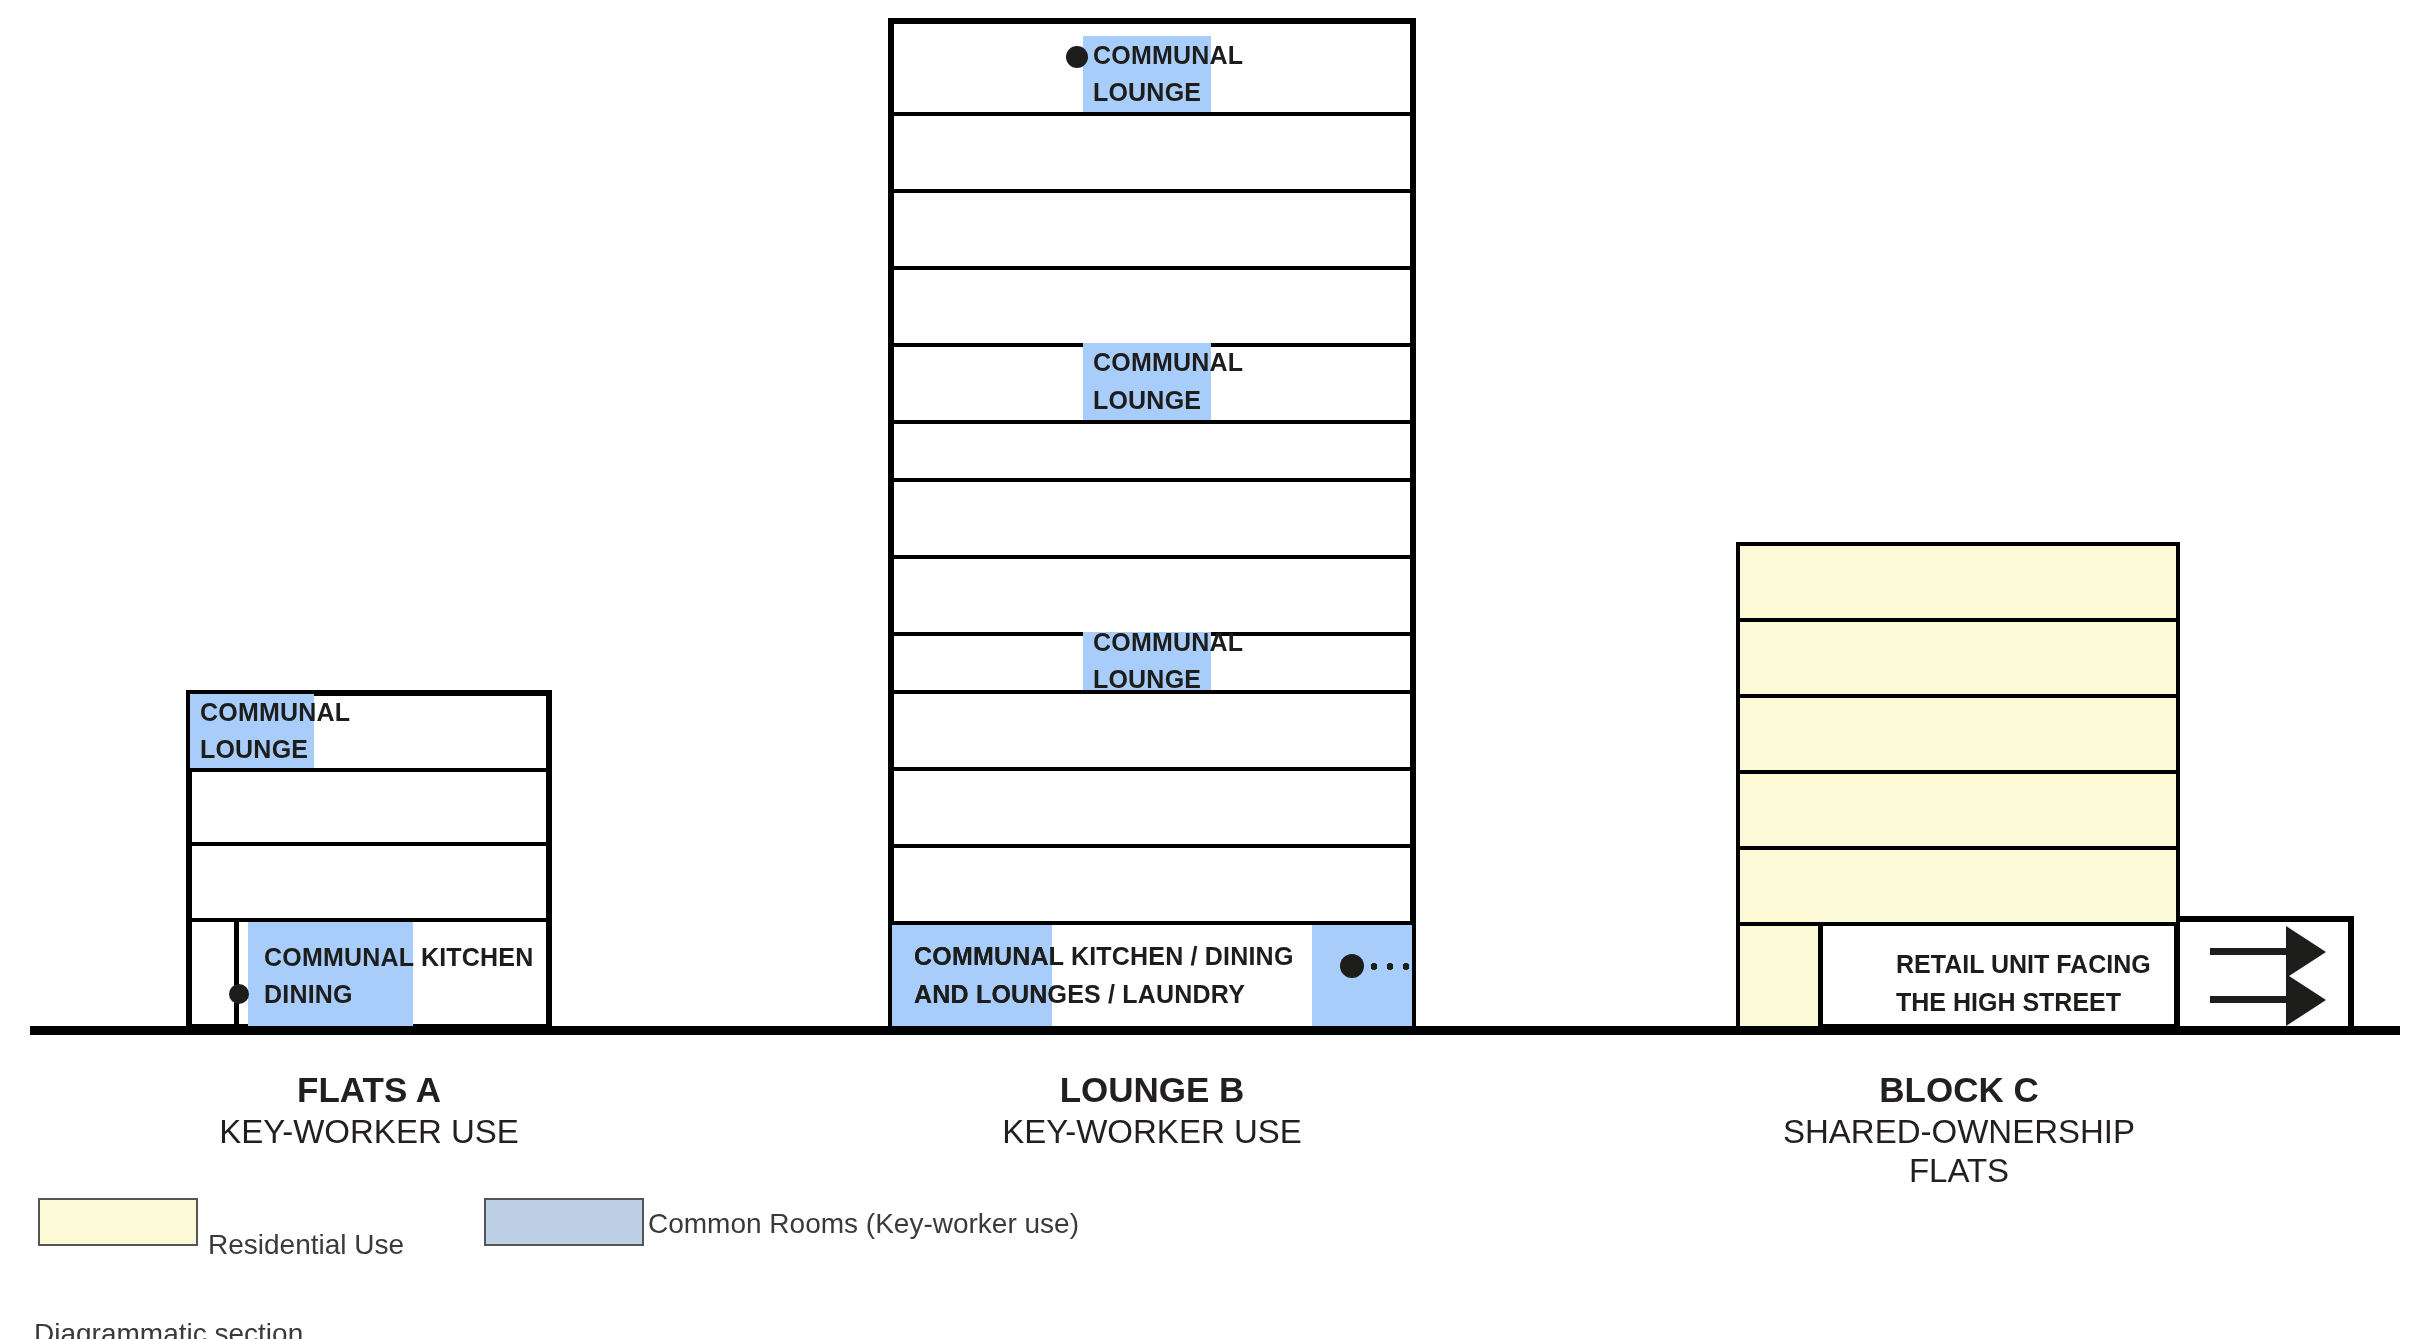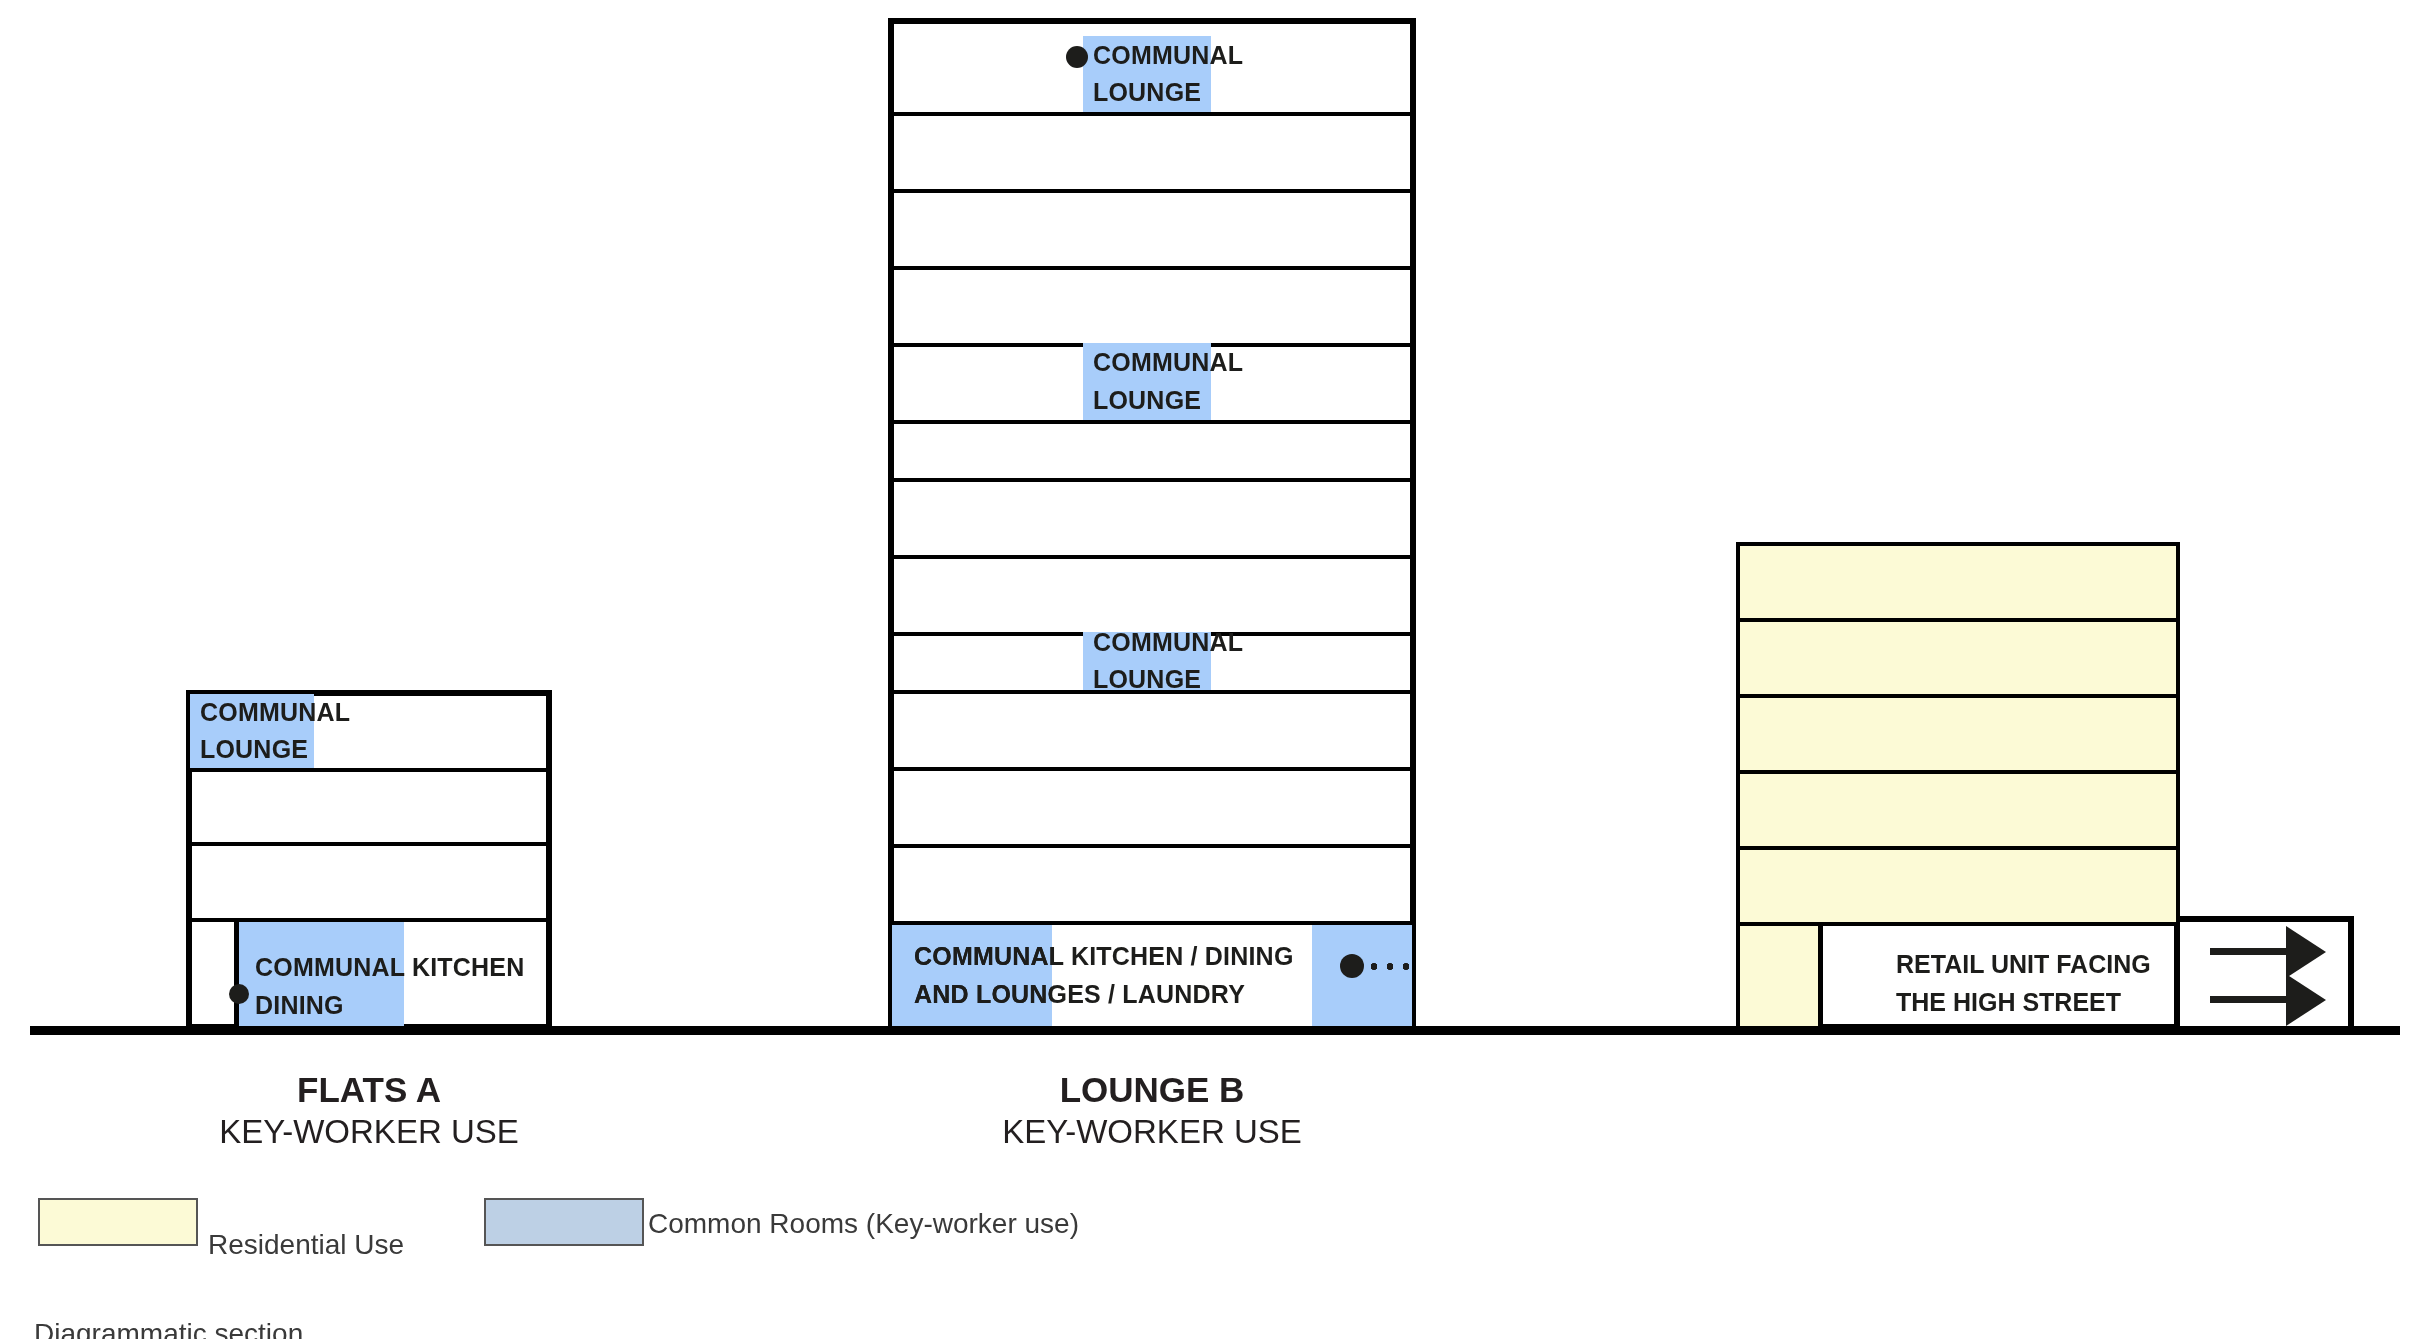--- a/index.html
+++ b/index.html
@@ -105,21 +105,21 @@
     <div class="floorline" style="top:152px;"></div>
     <div class="floorline" style="top:228px;"></div>
 
     <div class="vline" style="left:48px;top:228px;width:5px;height:112px;"></div>
 
     <div class="room room-blue" style="left:4px;top:4px;width:124px;height:74px;">
       <span class="rline">COMMUNAL</span>
       <span class="rline">LOUNGE</span>
     </div>
 
-    <div class="room room-blue" style="left:53px;top:232px;width:165px;height:108px;padding-left:16px;justify-content:flex-end;">
+    <div class="room room-blue" style="left:62px;top:232px;width:165px;height:108px;padding-left:16px;">
       <span class="rline">COMMUNAL KITCHEN</span>
       <span class="rline">DINING</span>
     </div>
 
     <div class="dot" style="left:43px;top:294px;width:20px;height:20px;"></div>
   </div>
 
   <div class="blk" style="left:1736px;top:542px;width:444px;height:488px;">
     <div class="shell" style="left:0;top:0;width:444px;height:488px;"></div>
 
@@ -159,20 +159,25 @@
   <div class="cap" style="left:129px;top:1068px;width:480px;">
     <div class="t1">FLATS A</div>
     <div class="t2">KEY-WORKER USE</div>
   </div>
 
   <div class="cap" style="left:912px;top:1068px;width:480px;">
     <div class="t1">LOUNGE B</div>
     <div class="t2">KEY-WORKER USE</div>
   </div>
 
+  <div class="cap" style="left:1729px;top:1068px;width:460px;">
+    <div class="t1">BLOCK C</div>
+    <div class="t2">SHARED-OWNERSHIP</div>
+    <div class="t2">FLATS</div>
+  </div>
 
   <div class="lg-sw" style="left:38px;top:1198px;width:160px;height:48px;background:#fcfad6;"></div>
   <div class="lg-tx" style="left:208px;top:1208px;margin-top:21px;">Residential Use</div>
 
   <div class="lg-sw" style="left:484px;top:1198px;width:160px;height:48px;background:#bdd0e5;"></div>
   <div class="lg-tx" style="left:648px;top:1208px;">Common Rooms (Key-worker use)</div>
 
   <div class="lg-tx" style="left:34px;top:1272px;margin-top:46px;">Diagrammatic section</div>
 
 </div>

